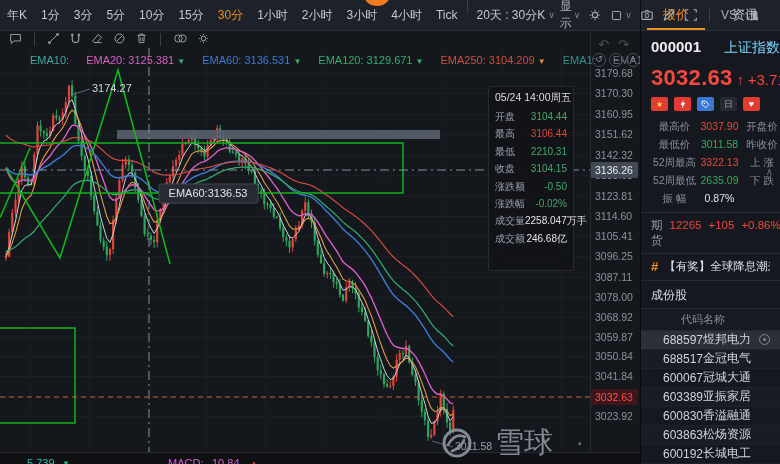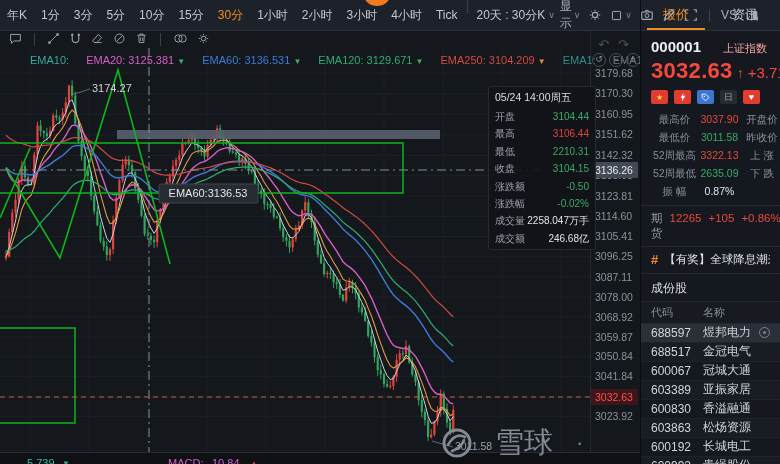--- a/index.html
+++ b/index.html
@@ -29,41 +29,41 @@
   .ema-row{position:absolute;left:3px;top:52px;display:flex;gap:17px;font-size:11px;z-index:8;
            white-space:nowrap;align-items:center;}
   #ema-items{display:flex;gap:17px;padding-left:27px;}
   .adjust{color:#d6dae0;}
   .undo-row{position:absolute;left:598px;top:37px;color:#4b515b;font-size:13px;z-index:8;letter-spacing:9px;}
   .zoomctl{position:absolute;left:592px;top:53px;display:flex;gap:3px;z-index:8;}
   .zbtn{width:12px;height:12px;border:1px solid #474d57;border-radius:50%;color:#8a919b;
         font-size:9px;line-height:11px;text-align:center;}
 
   
-  .tooltip{position:absolute;left:488px;top:86px;width:108px;background:rgba(17,19,25,.92);
-           border:1px solid #262b33;border-radius:2px;padding:4px 6px 2px;z-index:15;box-sizing:border-box;}
+  .tooltip{position:absolute;left:488px;top:86px;width:86px;background:rgba(17,19,25,.92);
+           border:1px solid #262b33;border-radius:2px;padding:4px 6px 23px;z-index:15;box-sizing:border-box;}
   .tt-date{color:#d9dde2;margin-bottom:3px;white-space:nowrap;font-size:10.5px;}
   .tt-row{display:flex;justify-content:space-between;line-height:17.4px;white-space:nowrap;font-size:10px;}
   .tt-label{color:#99a0a9;}
 
   
   .bottom-strip{position:absolute;left:0;top:452px;width:640px;height:12px;background:#0e1014;
                 border-top:1px solid #272c34;z-index:6;font-size:11px;}
   .bottom-strip span{position:absolute;top:4px;white-space:nowrap;}
 
   
   .sidebar{position:absolute;left:640px;top:0;width:140px;height:464px;background:#15181f;
            z-index:20;border-left:1px solid #0a0b0e;box-sizing:border-box;}
   .side-tabs{height:30px;background:#1d2129;border-bottom:1px solid #2b303a;display:flex;}
   .stab{flex:1;text-align:center;line-height:30px;font-size:13px;color:#c3c8d1;position:relative;}
   .stab.active{color:#f08c21;}
   .stab.active::after{content:"";position:absolute;left:6px;right:6px;bottom:0;height:2px;background:#f08c21;}
-  .sym-row{margin:7px 0 2px 10px;display:flex;gap:22px;align-items:baseline;}
+  .sym-row{margin:7px 0 8px 10px;display:flex;gap:7px;align-items:baseline;justify-content:space-between;}
   .sym{font-size:15px;font-weight:bold;color:#eceef2;}
-  .name{font-size:11px;color:#fca5a5;}
+  .name{font-size:14px;color:#7dd3fc;}
   .price-row{margin:2px 0 0 10px;display:flex;align-items:baseline;gap:4px;color:#f5493d;}
   .price{font-size:22px;font-weight:bold;letter-spacing:.3px;}
   .arrow-up{font-size:14px;font-weight:bold;}
   .chg{font-size:15px;}
   .icon-row{margin:6px 0 0 10px;display:flex;gap:6px;}
   .sq{width:17px;height:14px;border-radius:2px;display:flex;align-items:center;justify-content:center;
       font-size:9px;color:#fff;}
   .stats{display:grid;grid-template-columns:47px 43px 42px 1fr;margin:9px 0 0 10px;width:130px;
          row-gap:5.5px;font-size:10.5px;line-height:12.5px;overflow:hidden;text-align:center;}
   .st-l{color:#878e98;white-space:nowrap;}
@@ -74,21 +74,21 @@
   .collapse{position:absolute;right:7px;top:166px;color:#6f7680;font-size:10px;}
   .fx-row{margin-top:7px;padding:5px 10px;border-top:1px solid #262b33;border-bottom:1px solid #262b33;
           display:flex;gap:7px;font-size:11.5px;align-items:baseline;}
   .fx-label{color:#959ba4;}
   .news-row{padding:5px 10px 6px;border-bottom:1px solid #262b33;display:flex;gap:6px;align-items:center;}
   .hash{color:#f08c21;font-weight:bold;font-size:13px;flex:none;}
   .news-text{font-size:11.5px;color:#dfe3e8;white-space:nowrap;overflow:hidden;}
   .cons-title{padding:6px 10px 4px;font-size:12px;color:#d9dce1;}
   .cons-header{display:flex;padding:3px 10px;color:#878e98;font-size:11px;background:#171a20;
                border-top:1px solid #23272f;border-bottom:1px solid #23272f;}
-  .cc{width:52px;flex:none;}
+  .cc{width:52px;flex:none;text-align:right;}
   .crow{display:flex;height:18px;align-items:center;padding:0 10px;font-size:12px;color:#cfd4db;
         border-bottom:1px solid #1e222a;}
   .crow:nth-child(even){background:#191c23;}
   .crow.sel{background:#2a2f38;}
   .radio{margin-left:auto;width:9px;height:9px;border:1px solid #7c838d;border-radius:50%;
          display:flex;align-items:center;justify-content:center;}
   .radio::after{content:"";width:3px;height:3px;background:#7c838d;border-radius:50%;}
 
   
   .watermark{position:absolute;left:441px;top:423px;display:flex;align-items:center;gap:22px;

